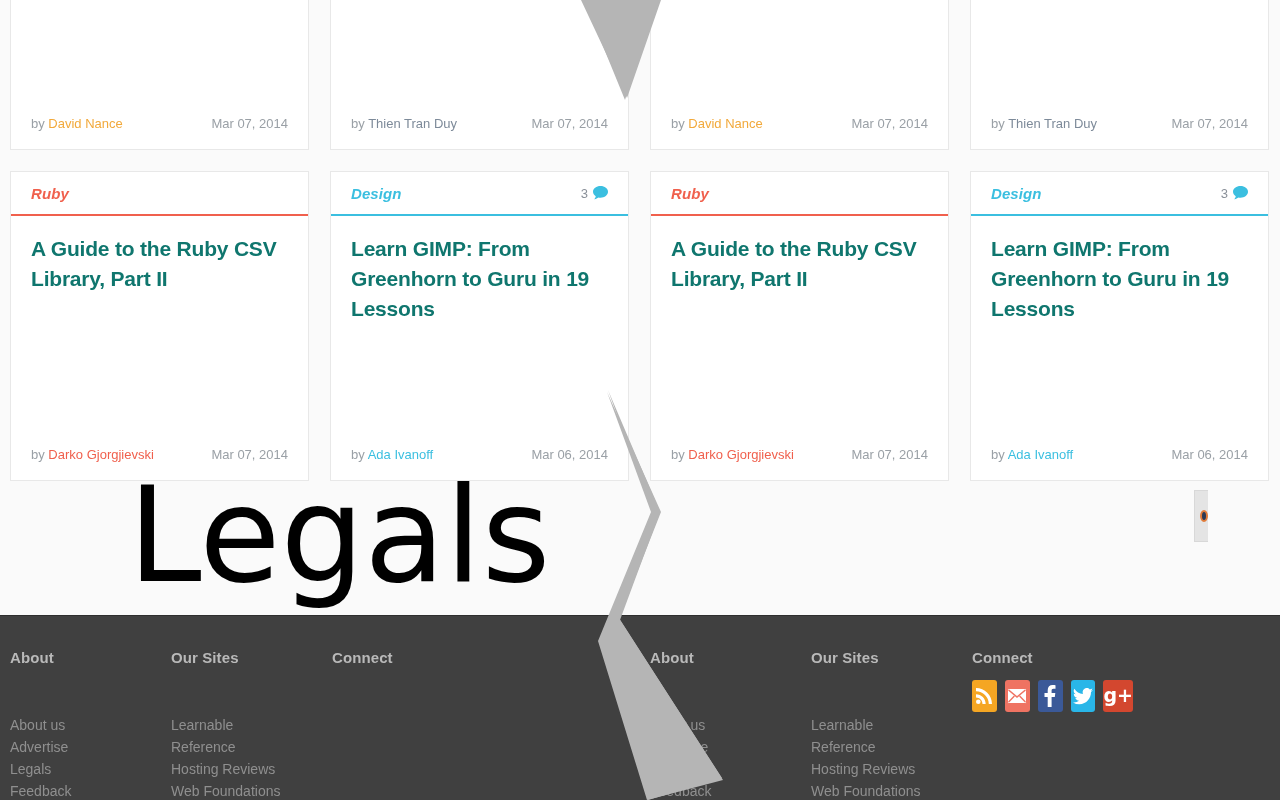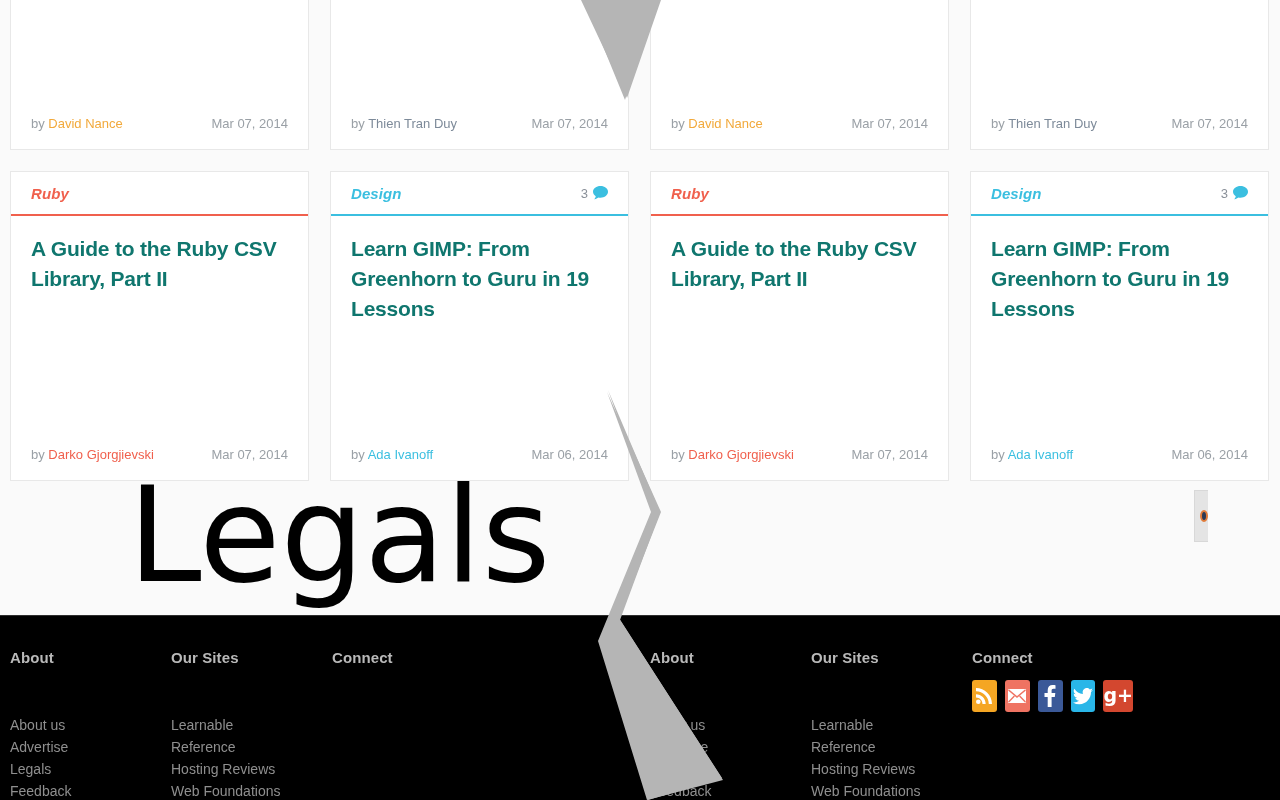--- a/index.html
+++ b/index.html
@@ -126,21 +126,21 @@
   }
   .caption-after  { left: 0;    justify-content: flex-start; padding-left: 128px; }
 
   
   .footer {
     position: absolute;
     top: 615px;
     left: 0;
     width: 1280px;
     height: 185px;
-    background: #000000;
+    background: #404040;
     border-top: 1px solid #2e2e2e;
     padding-left: 43px;
   }
   .footer-half {
     position: absolute;
     top: 0;
     width: 640px;
     height: 185px;
   }
   .footer-half-after  { left: 0; }

